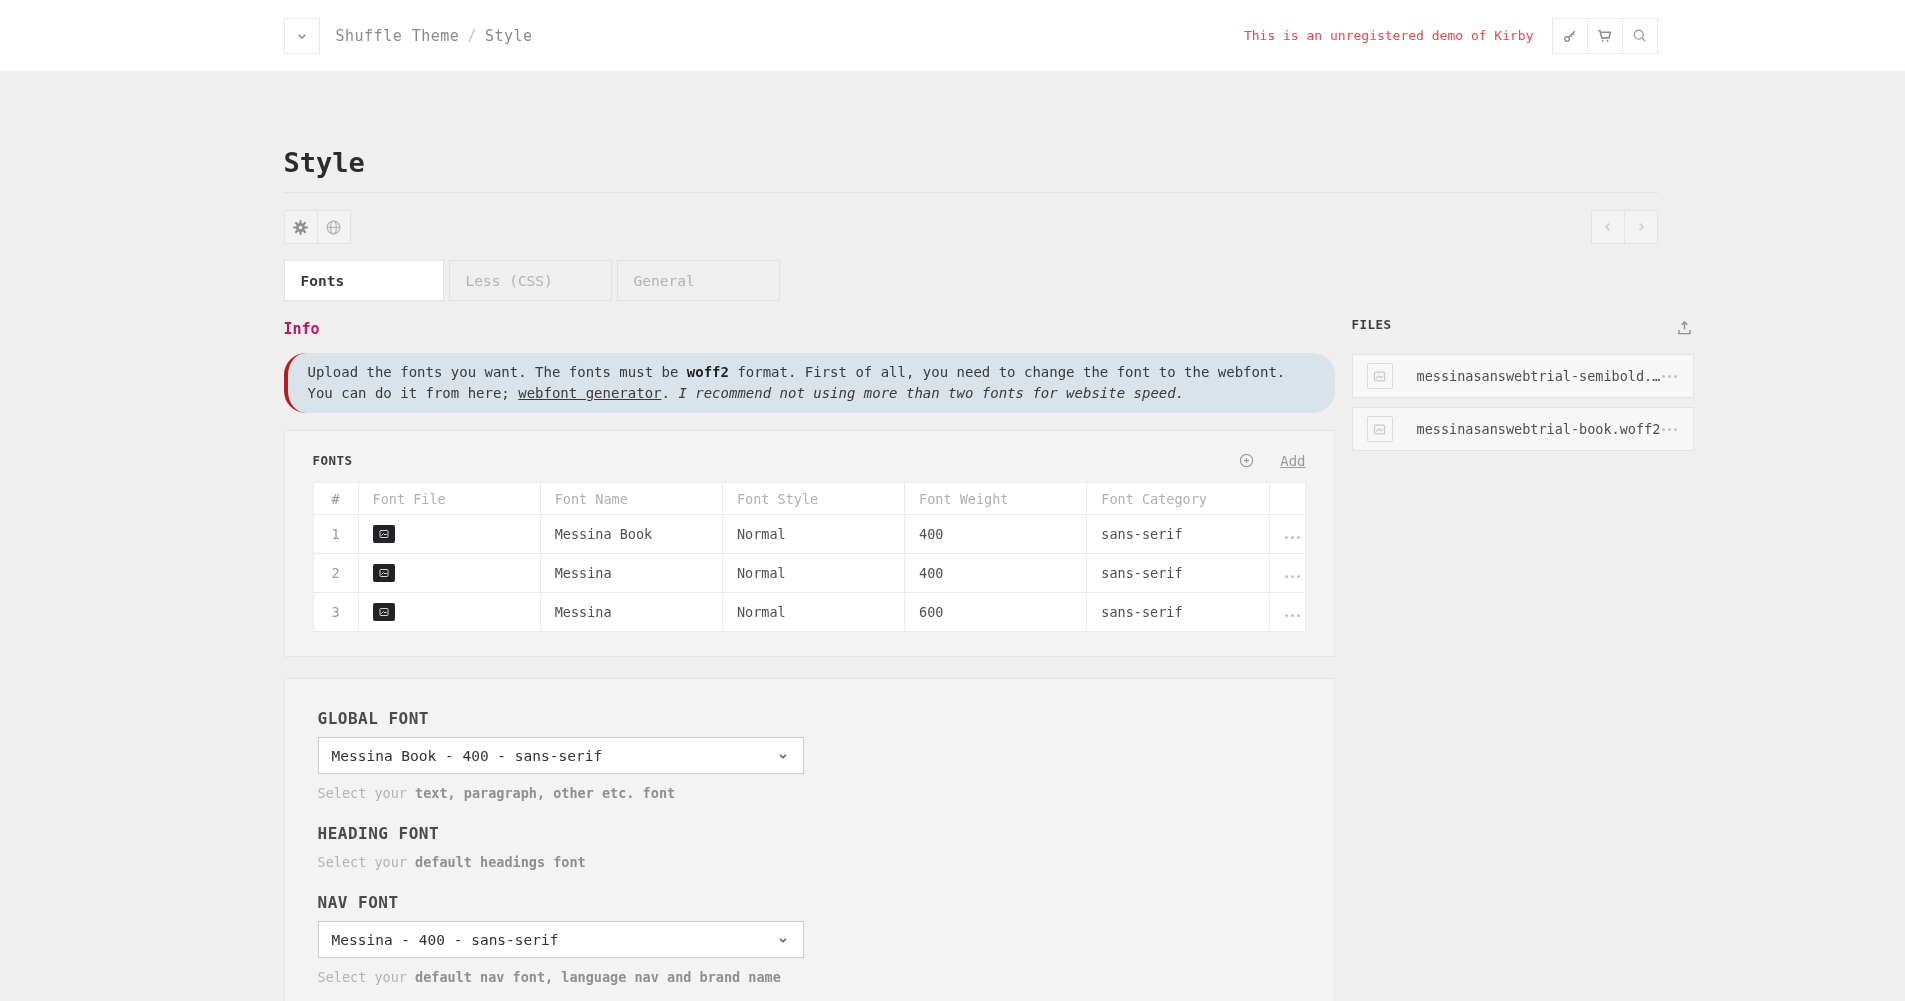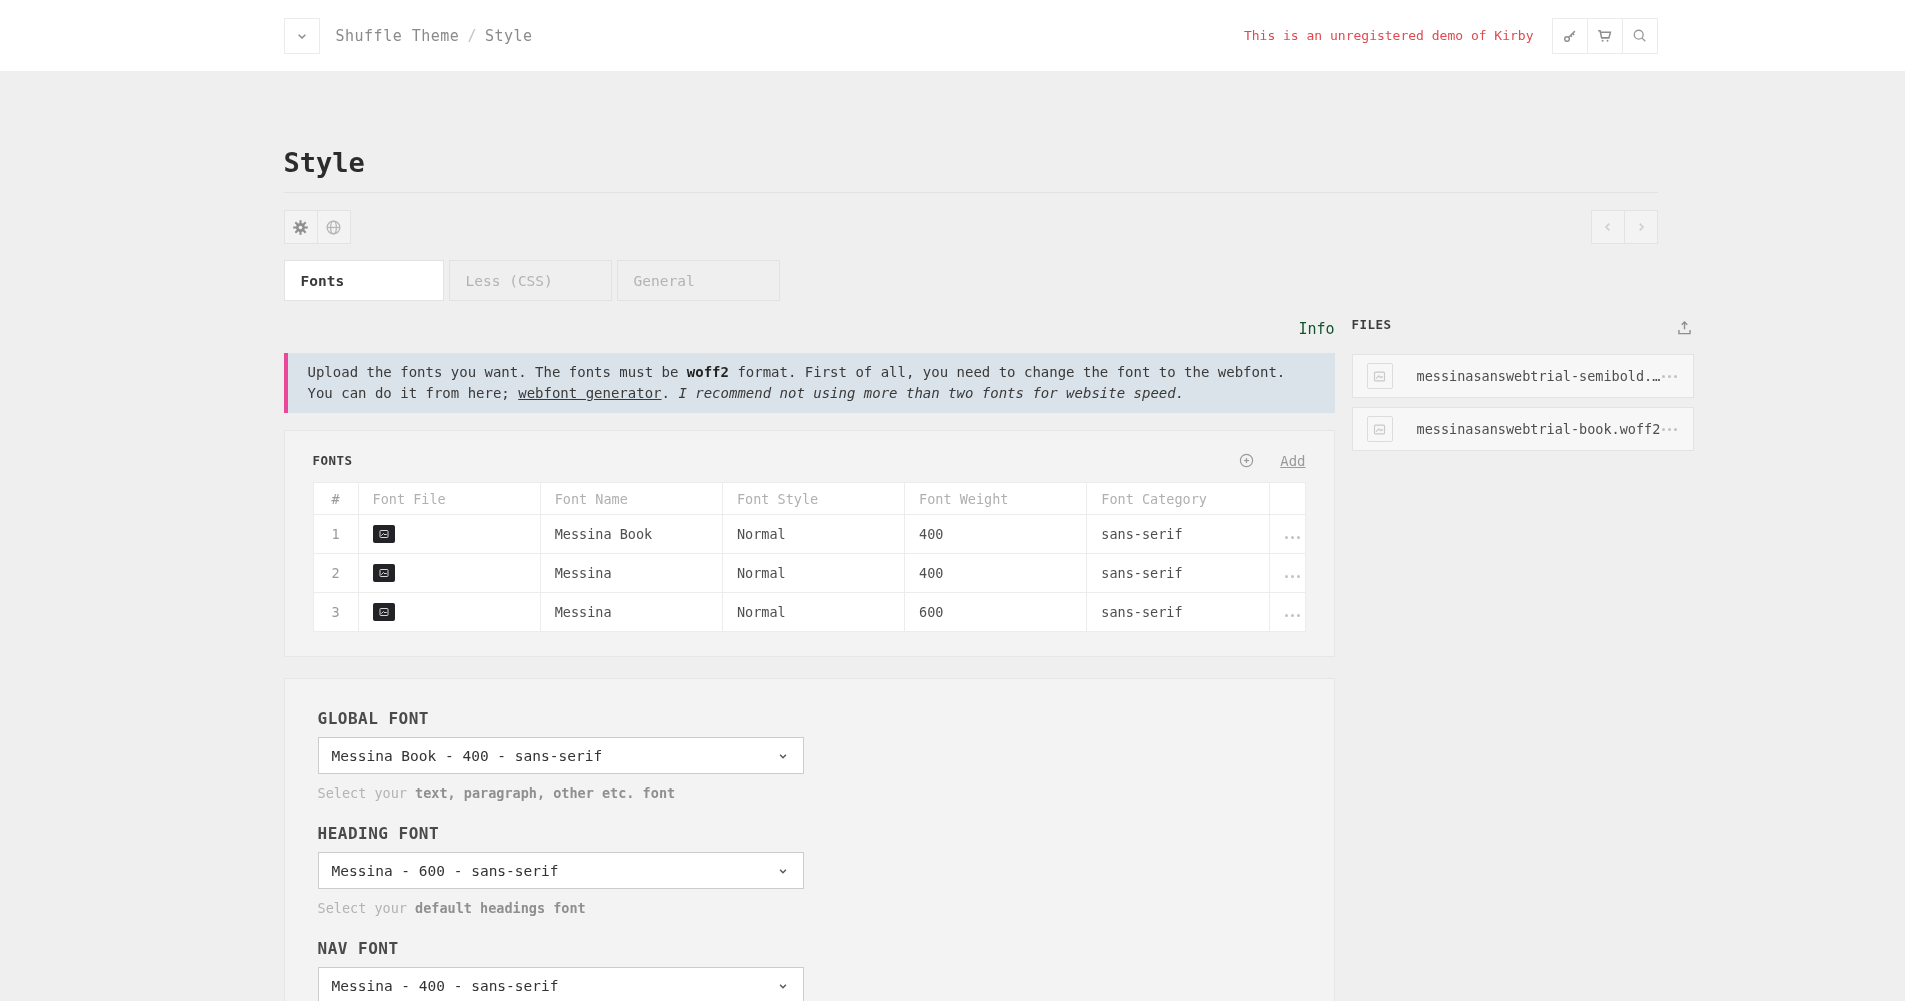--- a/index.html
+++ b/index.html
@@ -34,22 +34,22 @@
   .tabs { display:flex; margin-top:16px; }
   .tab { height:41px; display:flex; align-items:center; padding:0 16px; border:1px solid #e2e2e2; font-size:14.5px; color:#b3b3b3; margin-right:5px; cursor:pointer; background:transparent; }
   .tab.active { background:#ffffff; color:#3a3a3a; font-weight:bold; }
   .tab-fonts { width:160px; } .tab-less { width:163px; } .tab-general { width:163px; }
 
   
   .content { display:flex; margin-top:16px; align-items:flex-start; }
   .col-main { width:1051px; flex:0 0 1051px; }
   .col-side { width:342px; flex:0 0 342px; margin-left:17px; }
 
-  .info-heading { font-size:15px; font-weight:normal; color:#14532d; margin-bottom:15px; margin-top:3px;text-align:right; }
-  .info-box { background:#dbe3ea; border-left:4px solid #ec4899; padding:9px 20px; font-size:14px; line-height:21px; color:#3a3a3a; }
+  .info-heading { font-size:15px; font-weight:bold; color:#be185d; margin-bottom:15px; margin-top:3px; }
+  .info-box { background:#dbe3ea; border-left:4px solid #b91c1c; padding:9px 20px; font-size:14px; line-height:21px; color:#3a3a3a;border-radius:22px; }
   .info-box strong { color:#222; }
   .info-box a { color:#3a3a3a; text-decoration:underline; cursor:pointer; }
   .info-box em { font-style:italic; }
 
   .card { background:#f3f3f3; border:1px solid #e6e6e6; }
   .card-fonts { margin-top:17px; padding:21px 28px 24px; }
   .card-head { display:flex; align-items:center; justify-content:space-between; margin-bottom:13px; }
   .sec-label { font-size:12.5px; font-weight:bold; color:#3e3e3e; letter-spacing:0.5px; }
   .add-btn { display:flex; align-items:center; color:#9a9a9a; font-size:14px; cursor:pointer; }
   .add-btn span { margin-left:25px;text-decoration:underline; }
@@ -308,28 +308,20 @@
                     <svg width="14" height="14" viewBox="0 0 24 24" fill="none" stroke="#555" stroke-width="2.4">
                       <polyline points="7 10 12 15 17 10"></polyline>
                     </svg>
                   </span>
               </div>
               <p class="help"><span>Select your </span><strong>text, paragraph, other etc. font</strong></p>
             </div>
 
             <div class="field">
               <div class="field-label">HEADING FONT</div>
-              <div class="select">
-                <span>Messina - 600 - sans-serif</span>
-                <span>
-                    <svg width="14" height="14" viewBox="0 0 24 24" fill="none" stroke="#555" stroke-width="2.4">
-                      <polyline points="7 10 12 15 17 10"></polyline>
-                    </svg>
-                  </span>
-              </div>
               <p class="help"><span>Select your </span><strong>default headings font</strong></p>
             </div>
 
             <div class="field">
               <div class="field-label">NAV FONT</div>
               <div class="select">
                 <span>Messina - 400 - sans-serif</span>
                 <span>
                     <svg width="14" height="14" viewBox="0 0 24 24" fill="none" stroke="#555" stroke-width="2.4">
                       <polyline points="7 10 12 15 17 10"></polyline>

